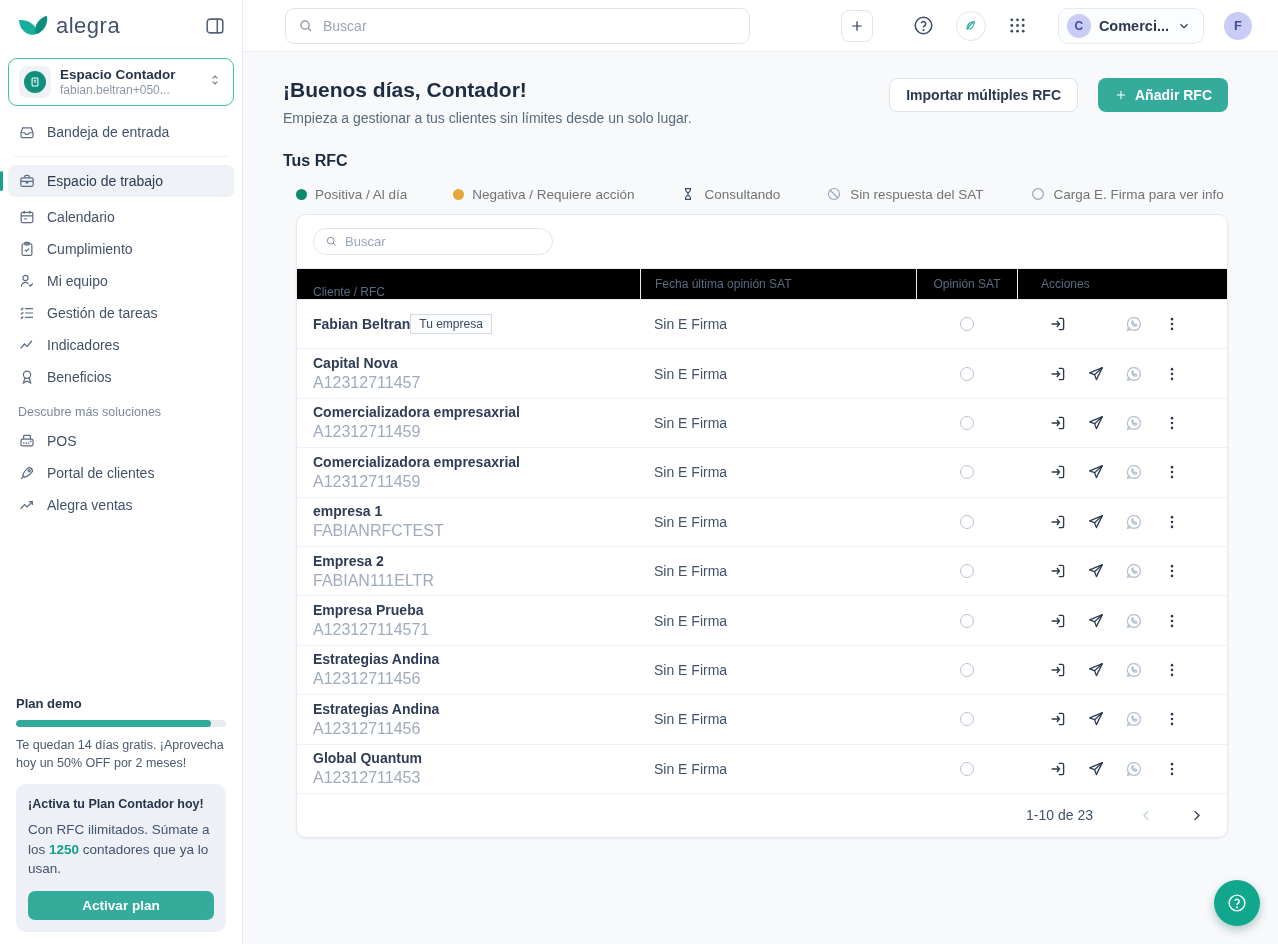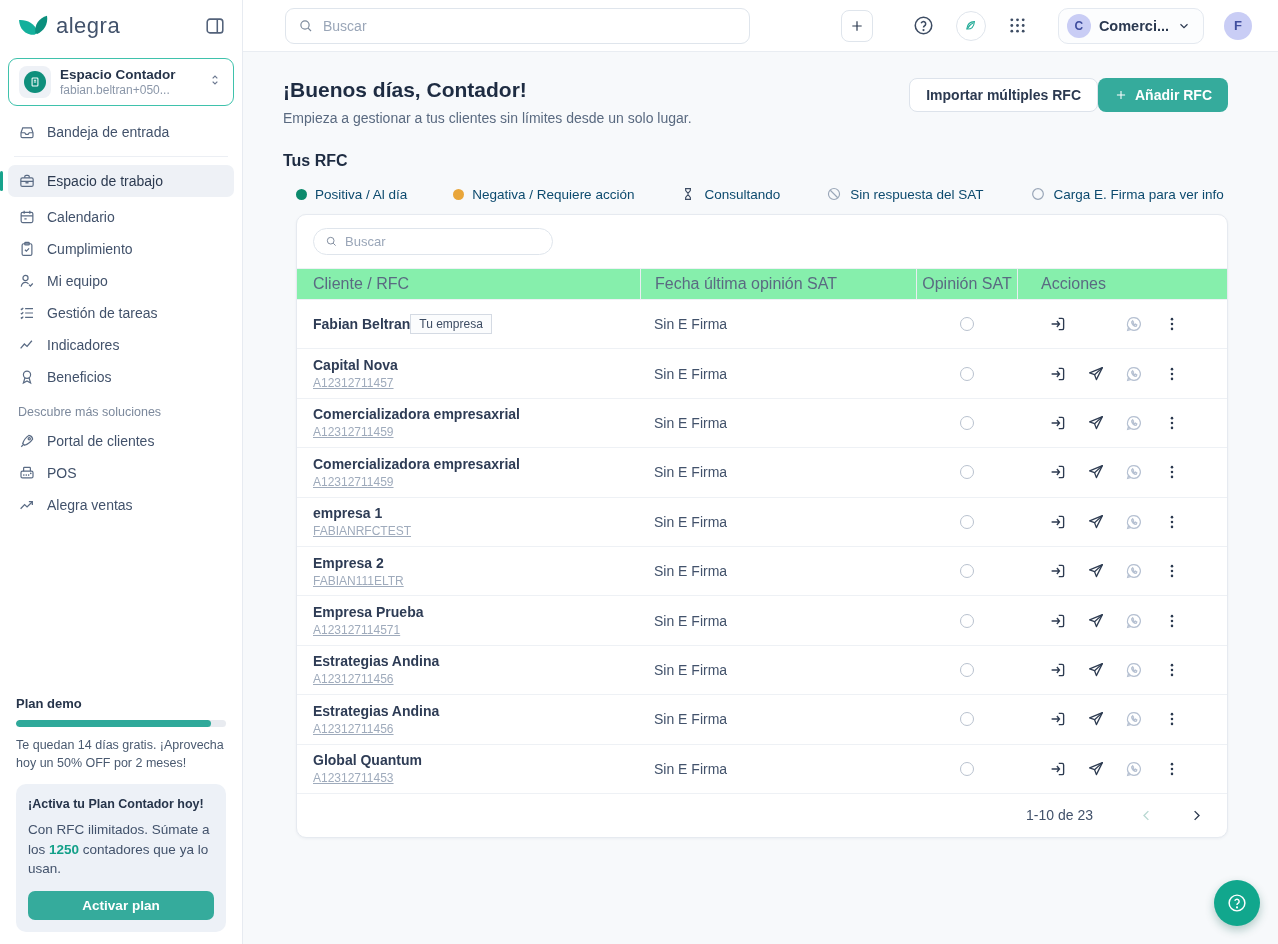--- a/index.html
+++ b/index.html
@@ -71,55 +71,55 @@
   .account-label { font-size:14.5px; font-weight:600; color:#2b3950; }
   .account-pill svg { width:14px; height:14px; color:#2b3950; }
   .user-avatar { width:28px; height:28px; border-radius:50%; background:#c9cdf5; color:#3f4d9e;
     font-size:13px; font-weight:700; display:flex; align-items:center; justify-content:center; cursor:pointer; }
 
   
   .main { flex:1; padding:26px 50px 0 40px; overflow:hidden; position:relative; }
   .head-row { display:flex; align-items:flex-start; }
   .greeting { font-size:21px; font-weight:700; color:#1e2c42; }
   .subtitle { font-size:14px; color:#5a6a80; margin-top:8px; }
-  .head-btns { margin-left:auto; display:flex; gap:0;padding-left:8px; }
+  .head-btns { margin-left:auto; display:flex; gap:20px;padding-left:8px; }
   .btn-outline { height:34px; padding:0 16px; background:#fff; border:1px solid #dde3eb;
     border-radius:8px; font-size:14px; font-weight:600; color:#2b3950; cursor:pointer; font-family:inherit; }
   .btn-primary { height:34px; padding:0 16px; background:#35ab9c; border:none; border-radius:8px;
     font-size:14px; font-weight:600; color:#fff; cursor:pointer; font-family:inherit;
     display:flex; align-items:center; gap:7px; }
   .section-title { font-size:16px; font-weight:700; color:#1e2c42; margin-top:26px; }
   .legend { display:flex; align-items:center; margin:16px 0 0 13px; gap:46px; }
-  .legend-item { display:flex; align-items:center; gap:8px; font-size:13.5px; color:#0c4a6e; }
+  .legend-item { display:flex; align-items:center; gap:8px; font-size:13.5px; color:#737373; }
   .dot { width:11px; height:11px; border-radius:50%; }
   .legend-item svg { width:16px; height:16px; }
   .lg-dark { color:#3d4c63; } .lg-gray { color:#9aa7b8; }
 
   
   .card { margin:12px 0 0 13px; background:#fff; border:1px solid #e6eaf0; border-radius:10px;
     box-shadow:0 1px 3px rgba(25,45,70,.05); overflow:hidden; }
   .card-search-row { padding:13px 16px; }
   .card-search { width:240px; height:27px; border:1px solid #dfe5ec; border-radius:14px;
     display:flex; align-items:center; gap:7px; padding:0 11px; }
   .card-search svg { width:13px; height:13px; color:#7d8a9c; }
   .card-search input { border:none; outline:none; flex:1; font-size:13px; color:#2c3a50;
     font-family:inherit; background:transparent; min-width:0; }
   .card-search input::placeholder { color:#9aa6b8; }
-  .thead { display:flex; align-items:center; height:32px; background:#86efac;
-    border-top:1px solid #eef1f5; border-bottom:1px solid #eef1f5; font-size:16px; color:#5a6a82; }
+  .thead { display:flex; align-items:flex-end; height:32px; background:#000000;
+    border-top:1px solid #eef1f5; border-bottom:1px solid #eef1f5; font-size:12px; color:#5a6a82; }
   .col1 { width:343px; padding-left:16px; }
   .col2 { width:276px; padding-left:14px; }
   .col3 { width:101px; display:flex; justify-content:center; }
   .col4 { flex:1; padding-left:23px; }
   .thead .col2, .thead .col3, .thead .col4 { border-left:1px solid #e9edf2; align-self:stretch;
     display:flex; align-items:center; }
   .thead .col3 { justify-content:center; }
   .trow { display:flex; align-items:center; height:49.4px; border-bottom:1px solid #eef1f5; }
   .cname { font-size:14px; font-weight:700; color:#2e3c55; display:flex; align-items:center; }
-  .ccode { font-size:12px; color:#9fabbc; margin-top:3px;text-decoration:underline; }
+  .ccode { font-size:16px; color:#9fabbc; margin-top:3px; }
   .badge { font-size:12px; font-weight:400; color:#3d4c63; border:1px solid #d4dae3;
     border-radius:0; padding:2px 8px; background:#fbfcfd; }
   .fecha { font-size:14px; color:#42526b; }
   .op-circle { width:14px; height:14px; border-radius:50%; border:1.5px solid #b9c2cf; }
   .acts { display:flex; align-items:center; padding-left:22px; }
   .act-slot { width:38px; display:flex; align-items:center; justify-content:center; }
   .act-slot svg { width:18px; height:18px; cursor:pointer; }
   .act-dark { color:#2c3a50; } .act-muted { color:#b6c1d2; }
   .pag-row { display:flex; align-items:center; justify-content:flex-end; height:43px;
     padding-right:18px; gap:24px; }
@@ -350,29 +350,29 @@
       </div>
       <div class="nav-item">
         <svg>
             <use href="#i-award"></use>
           </svg>
         <span>Beneficios</span>
       </div>
       <div class="nav-label">Descubre más soluciones</div>
       <div class="nav-item">
         <svg>
+            <use href="#i-pos"></use>
+          </svg>
+        <span>POS</span>
+      </div>
+      <div class="nav-item">
+        <svg>
             <use href="#i-rocket"></use>
           </svg>
         <span>Portal de clientes</span>
-      </div>
-      <div class="nav-item">
-        <svg>
-            <use href="#i-pos"></use>
-          </svg>
-        <span>POS</span>
       </div>
       <div class="nav-item">
         <svg>
             <use href="#i-trend-arrow"></use>
           </svg>
         <span>Alegra ventas</span>
       </div>
     </nav>
 
     <div class="side-bottom">

